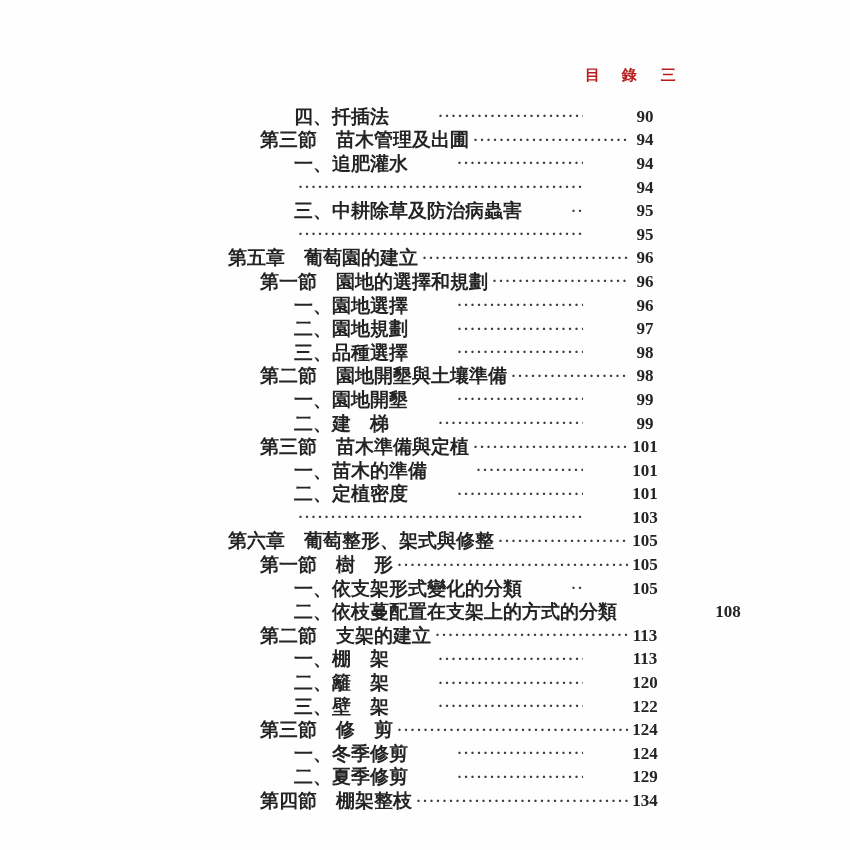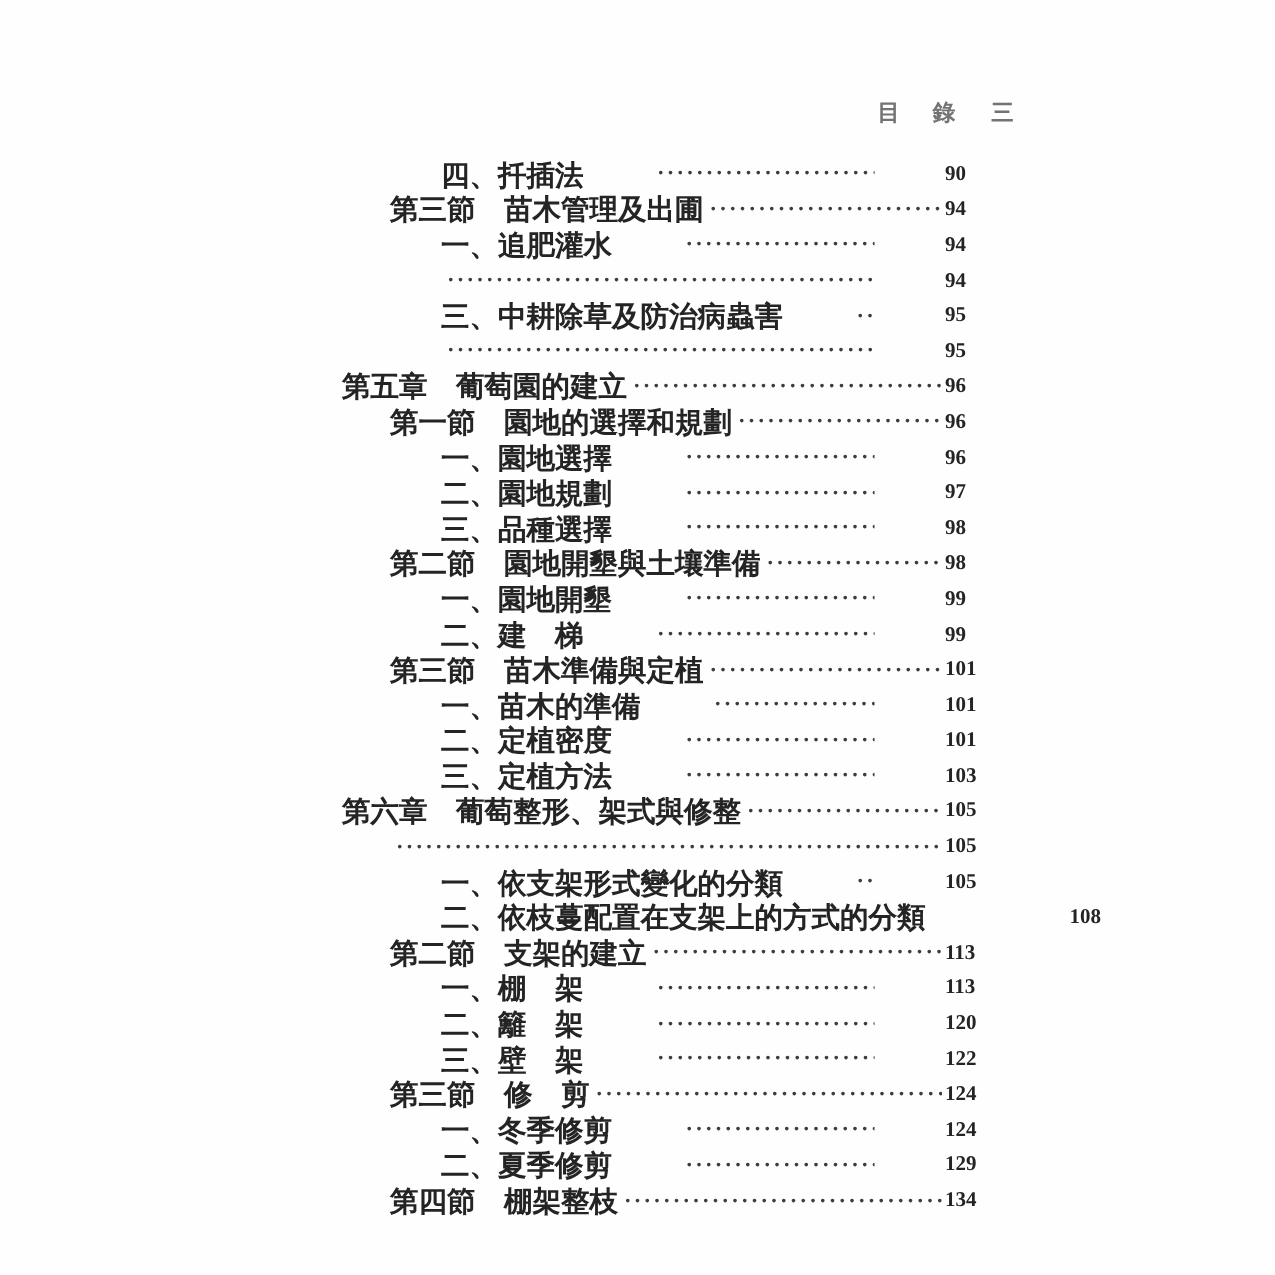--- a/index.html
+++ b/index.html
@@ -18,21 +18,21 @@
   }
   .header {
     position: absolute;
     top: 66px;
     left: 585px;
     display: flex;
     align-items: baseline;
     gap: 15px;
     font-size: 15px;
     font-weight: 600;
-    color: #737373;
+    color: #b91c1c;
     letter-spacing: 9px;
   }
   .toc {
     position: absolute;
     top: 105px;
     left: 0;
     width: 660px;
   }
   .row {
     display: flex;
@@ -54,22 +54,22 @@
     overflow: hidden;
     white-space: nowrap;
     font-size: 15px;
     letter-spacing: 1.5px;
     color: #3c3c3c;
     margin: 0 2px 0 4px;
     line-height: 1;
   }
   .pagenum {
     min-width: 30px;
-    text-align: left;
-    font-size: 14px;
+    text-align: center;
+    font-size: 17px;
     color: #242424;
   }
 </style>
 </head>
 <body>
 
 <div class="page">
   <div class="header">
     <span>目 錄</span>
     <span>三</span>
@@ -152,30 +152,30 @@
     <span class="title">一、苗木的準備</span>
     <span class="leader">················································································</span>
     <span class="pagenum">101</span>
   </div>
       <div class="row lv-item">
     <span class="title">二、定植密度</span>
     <span class="leader">················································································</span>
     <span class="pagenum">101</span>
   </div>
       <div class="row lv-item">
-    <span class="title">三、定植方法</span>
     <span class="leader">················································································</span>
     <span class="pagenum">103</span>
   </div>
       <div class="row lv-chapter">
     <span class="title">第六章　葡萄整形、架式與修整</span>
     <span class="leader">················································································</span>
     <span class="pagenum">105</span>
   </div>
       <div class="row lv-section">
+    <span class="title">第一節　樹　形</span>
     <span class="leader">················································································</span>
     <span class="pagenum">105</span>
   </div>
       <div class="row lv-item">
     <span class="title">一、依支架形式變化的分類</span>
     <span class="leader">················································································</span>
     <span class="pagenum">105</span>
   </div>
       <div class="row lv-item">
     <span class="title">二、依枝蔓配置在支架上的方式的分類</span>

